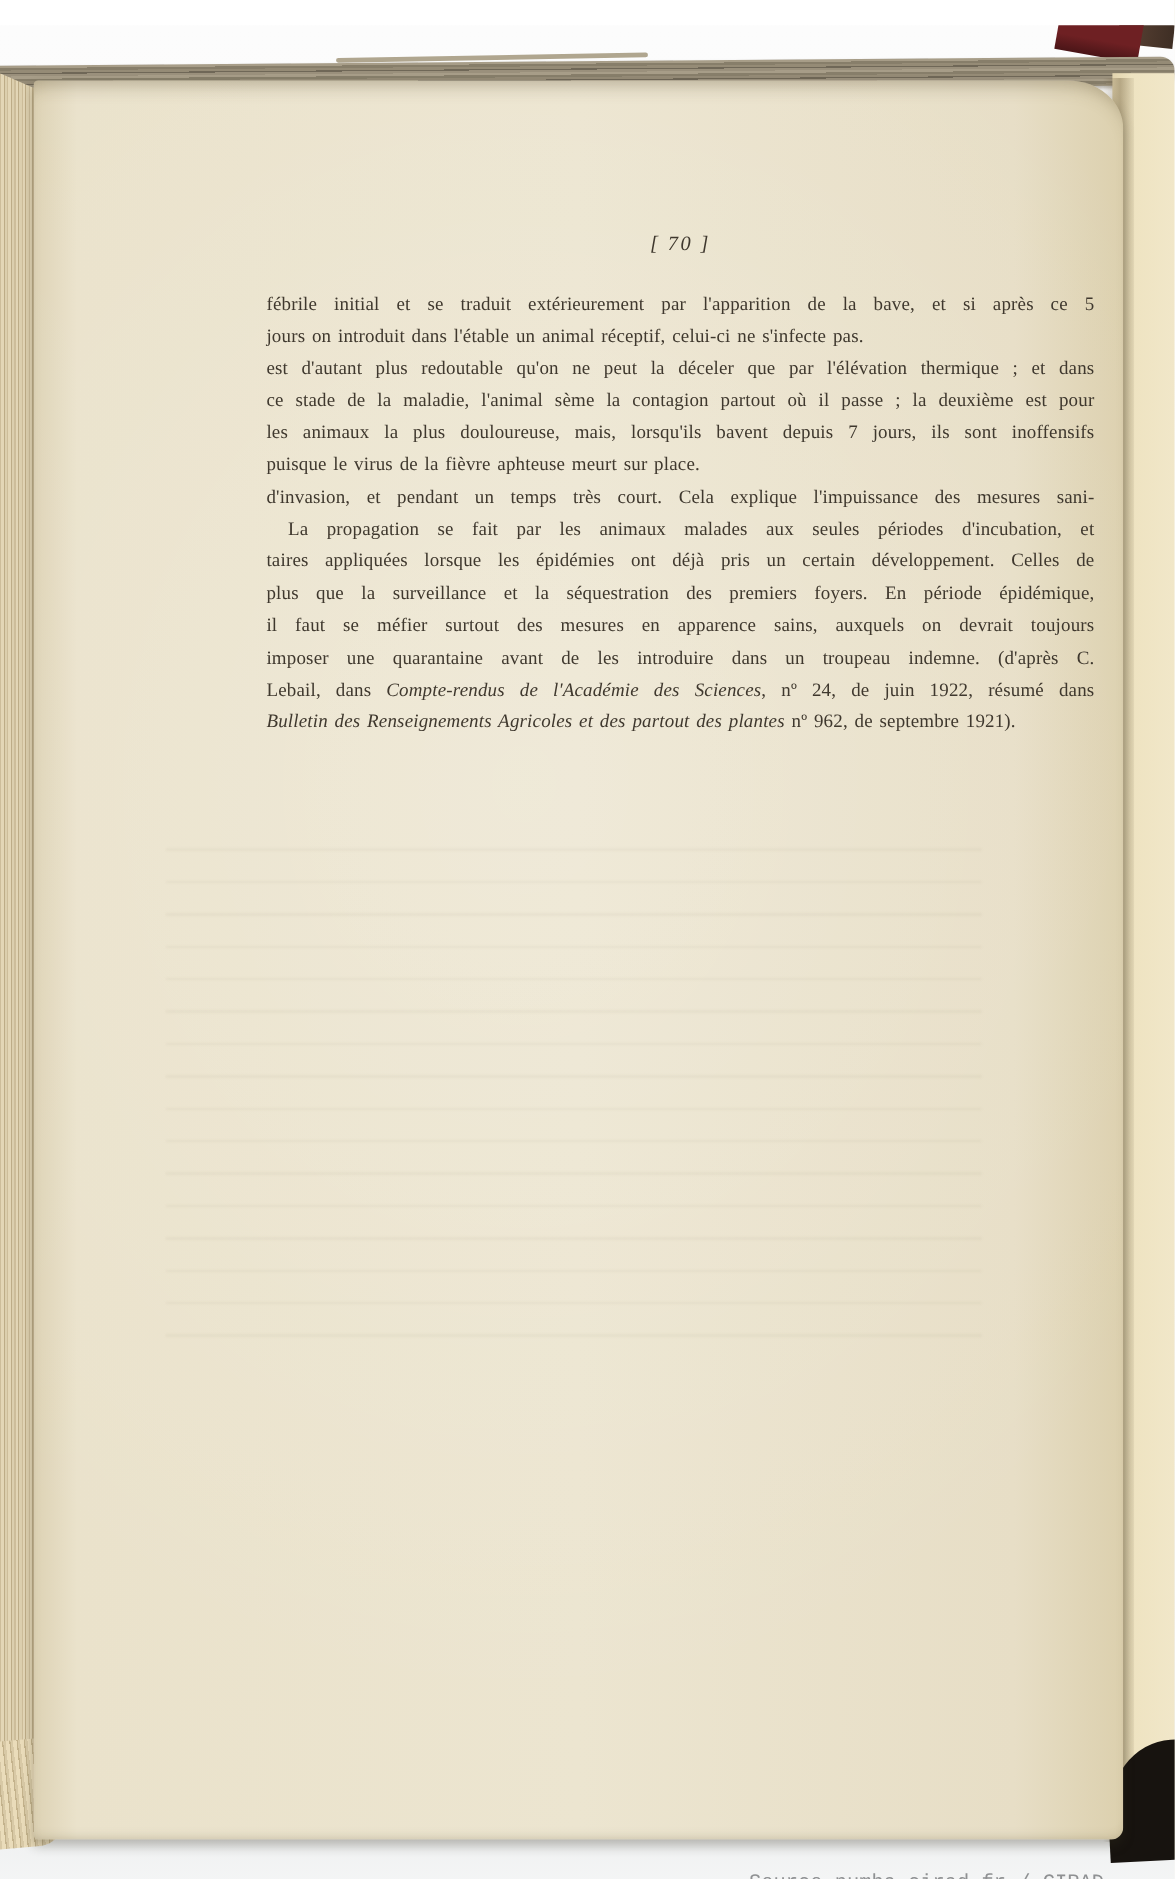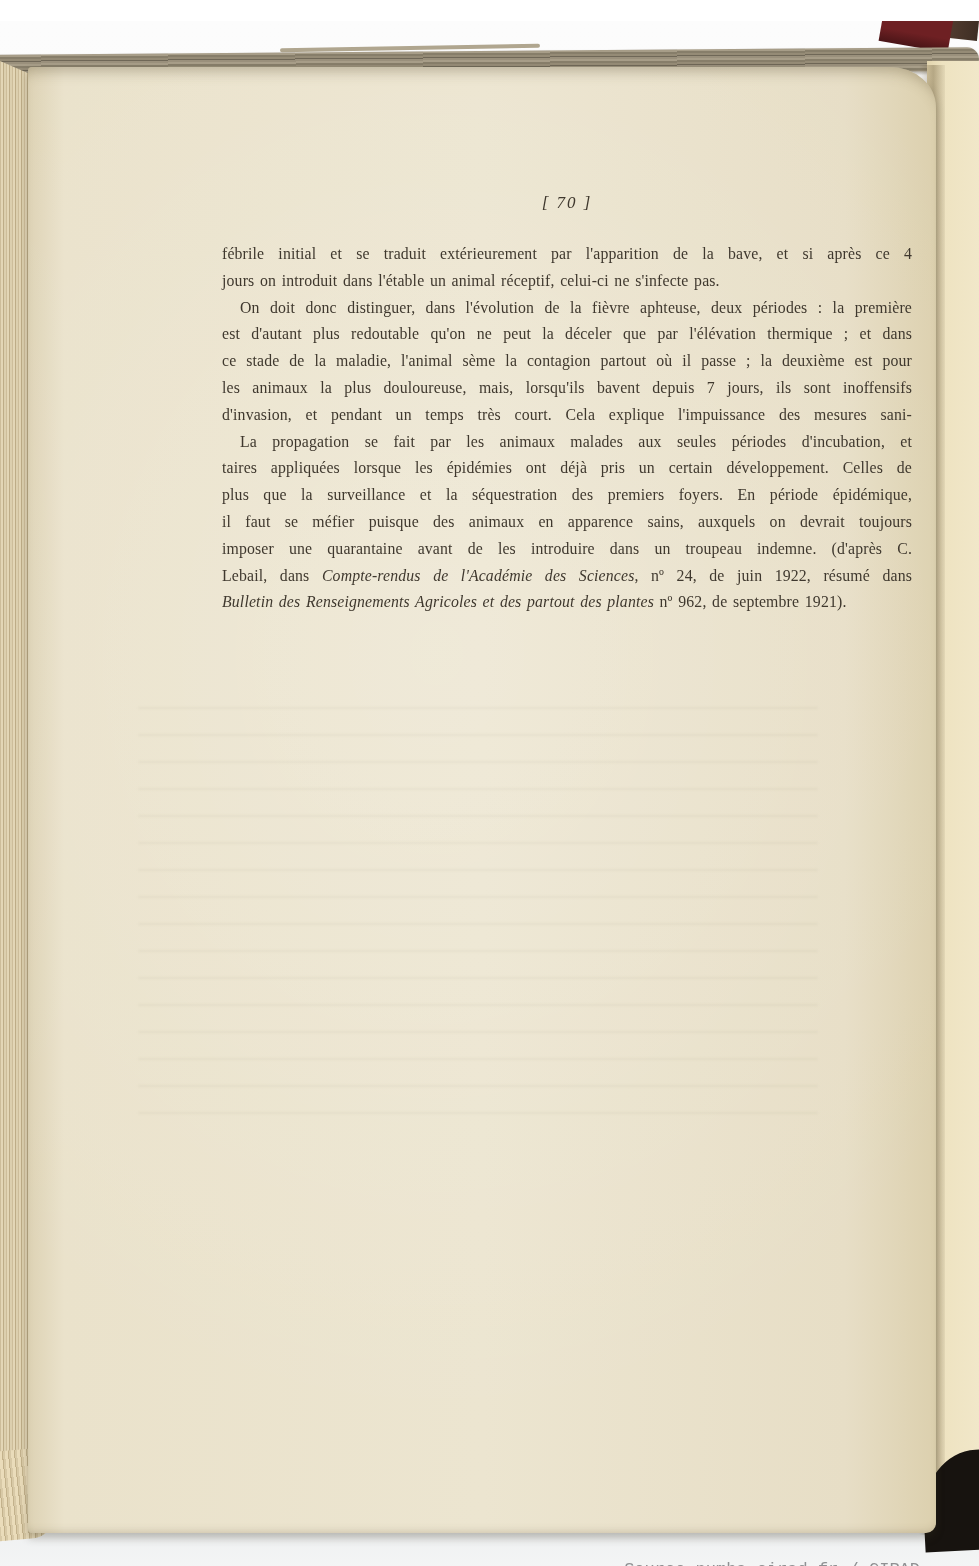--- a/index.html
+++ b/index.html
@@ -132,31 +132,31 @@
   <div class="facing-page"></div>
   <div class="gutter-shadow"></div>
   <div class="black-corner"></div>
 
   <div class="fore-edge"></div>
   <div class="fore-edge-fan"></div>
 
   <div class="page-main">
     <div class="page-number">[ 70 ]</div>
     <div class="page-text" id="page-text">
-        <div class="tline just"><span>fébrile initial et se traduit extérieurement par l'apparition de la bave, et si après ce 4</span></div>
+        <div class="tline just"><span>fébrile initial et se traduit extérieurement par l'apparition de la bave, et si après ce 5</span></div>
         <div class="tline"><span>jours on introduit dans l'étable un animal réceptif, celui-ci ne s'infecte pas.</span></div>
-        <div class="tline just ind"><span>On doit donc distinguer, dans l'évolution de la fièvre aphteuse, deux périodes : la première</span></div>
         <div class="tline just"><span>est d'autant plus redoutable qu'on ne peut la déceler que par l'élévation thermique ; et dans</span></div>
         <div class="tline just"><span>ce stade de la maladie, l'animal sème la contagion partout où il passe ; la deuxième est pour</span></div>
         <div class="tline just"><span>les animaux la plus douloureuse, mais, lorsqu'ils bavent depuis 7 jours, ils sont inoffensifs</span></div>
+        <div class="tline"><span>puisque le virus de la fièvre aphteuse meurt sur place.</span></div>
         <div class="tline just"><span>d'invasion, et pendant un temps très court. Cela explique l'impuissance des mesures sani-</span></div>
         <div class="tline just ind"><span>La propagation se fait par les animaux malades aux seules périodes d'incubation, et</span></div>
         <div class="tline just"><span>taires appliquées lorsque les épidémies ont déjà pris un certain développement. Celles de</span></div>
         <div class="tline just"><span>plus que la surveillance et la séquestration des premiers foyers. En période épidémique,</span></div>
-        <div class="tline just"><span>il faut se méfier puisque des animaux en apparence sains, auxquels on devrait toujours</span></div>
+        <div class="tline just"><span>il faut se méfier surtout des mesures en apparence sains, auxquels on devrait toujours</span></div>
         <div class="tline just"><span>imposer une quarantaine avant de les introduire dans un troupeau indemne. (d'après C.</span></div>
         <div class="tline just"><span>Lebail, dans </span><span class="it">Compte-rendus de l'Académie des Sciences</span><span>, nº 24, de juin 1922, résumé dans</span></div>
         <div class="tline"><span class="it">Bulletin des Renseignements Agricoles et des partout des plantes</span><span> nº 962, de septembre 1921).</span></div>
       </div>
   </div>
 
   <div class="footer-bar">
     <span>Source numba.cirad.fr / CIRAD</span>
   </div>
 

